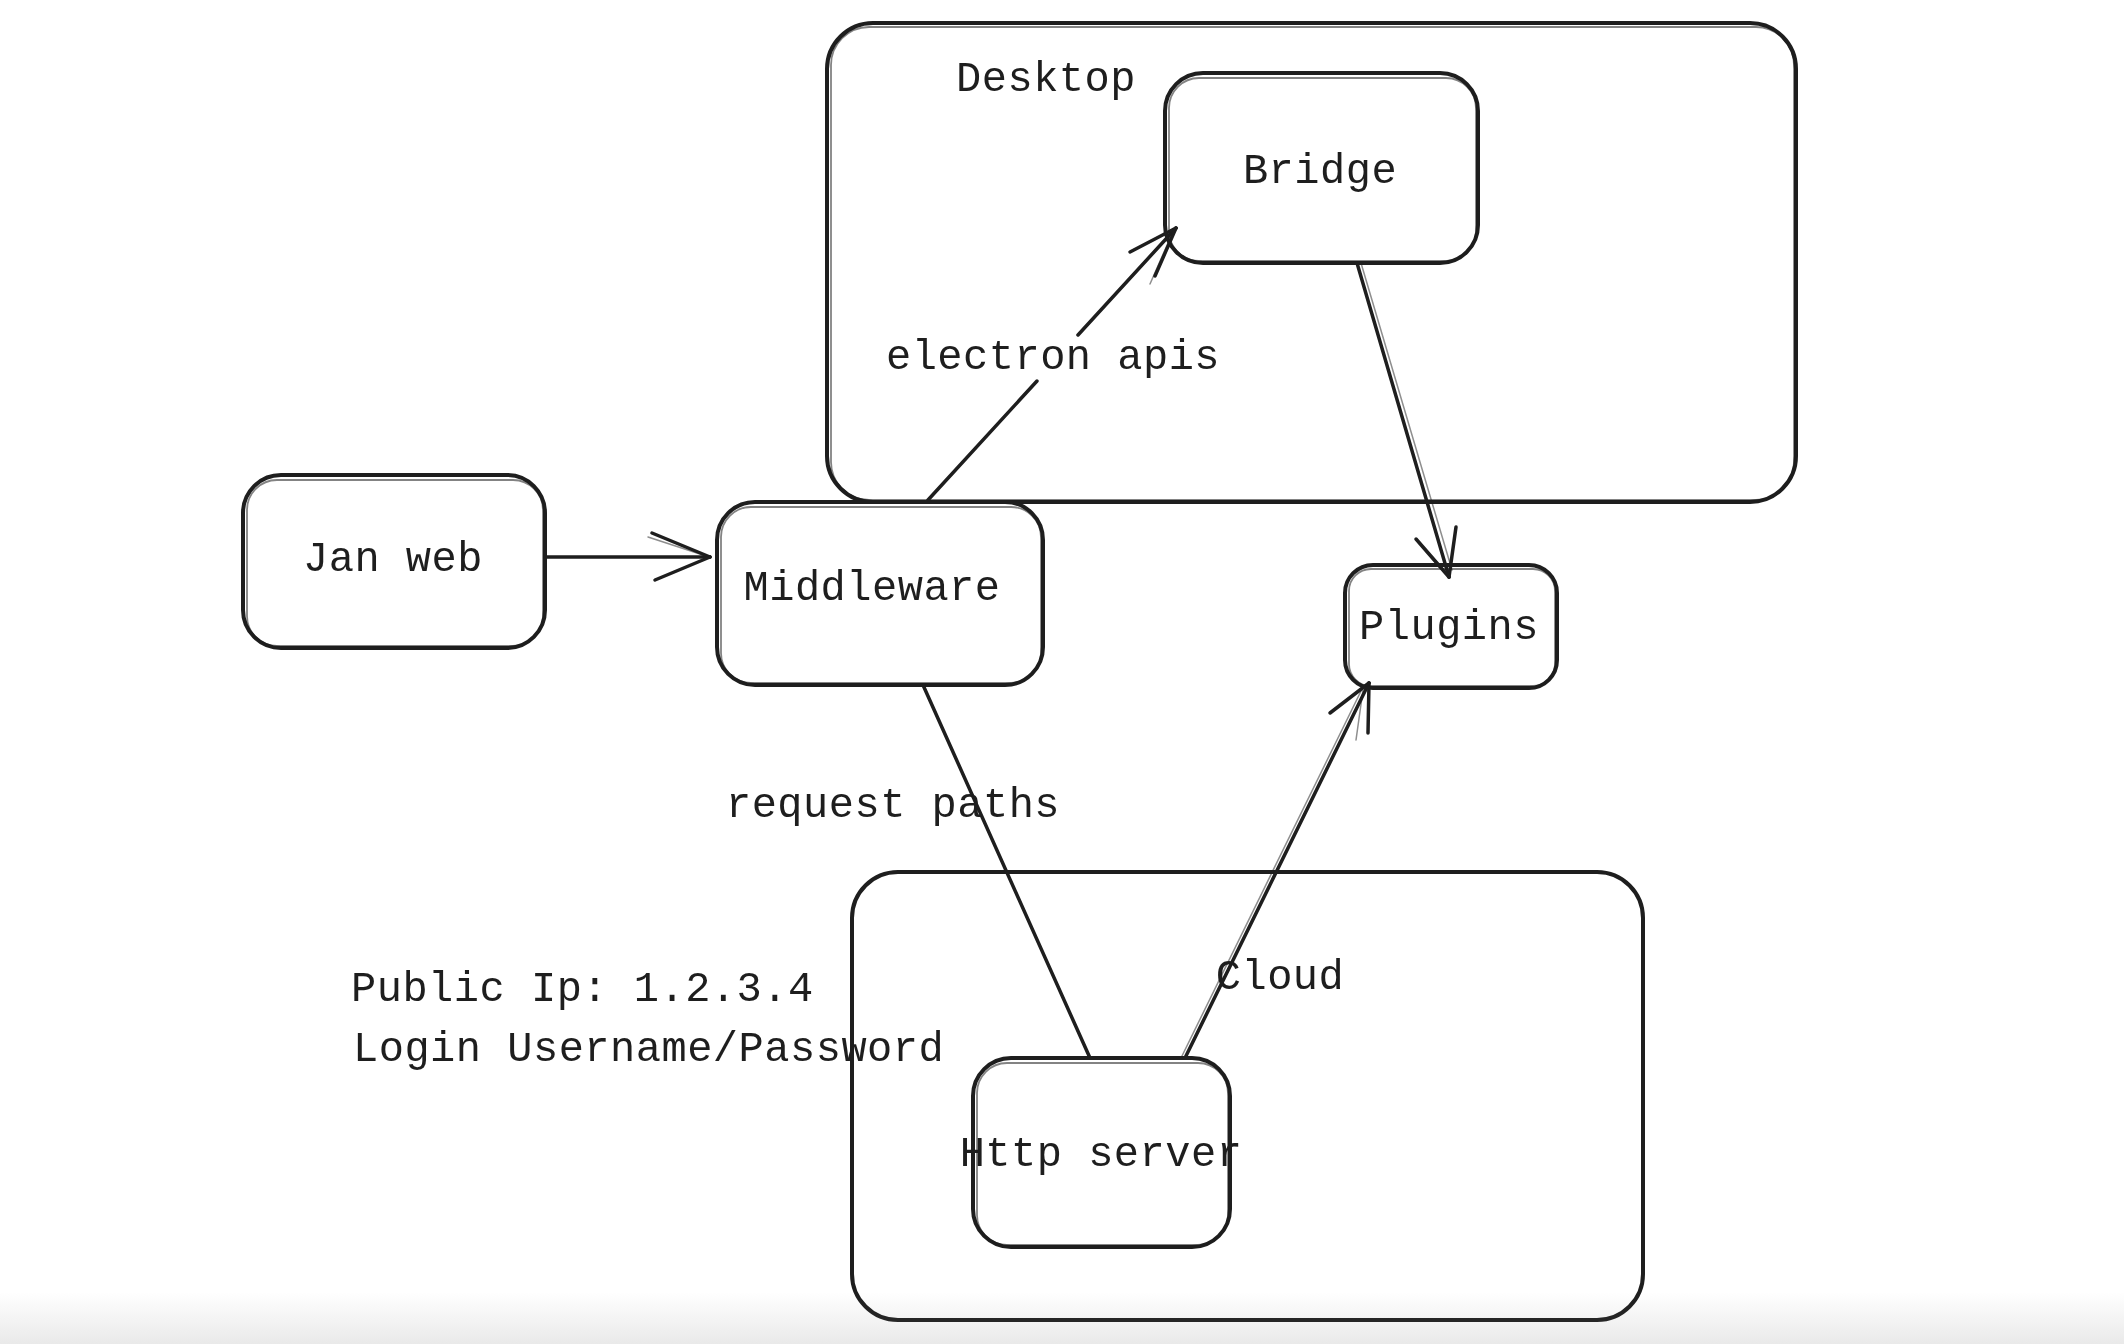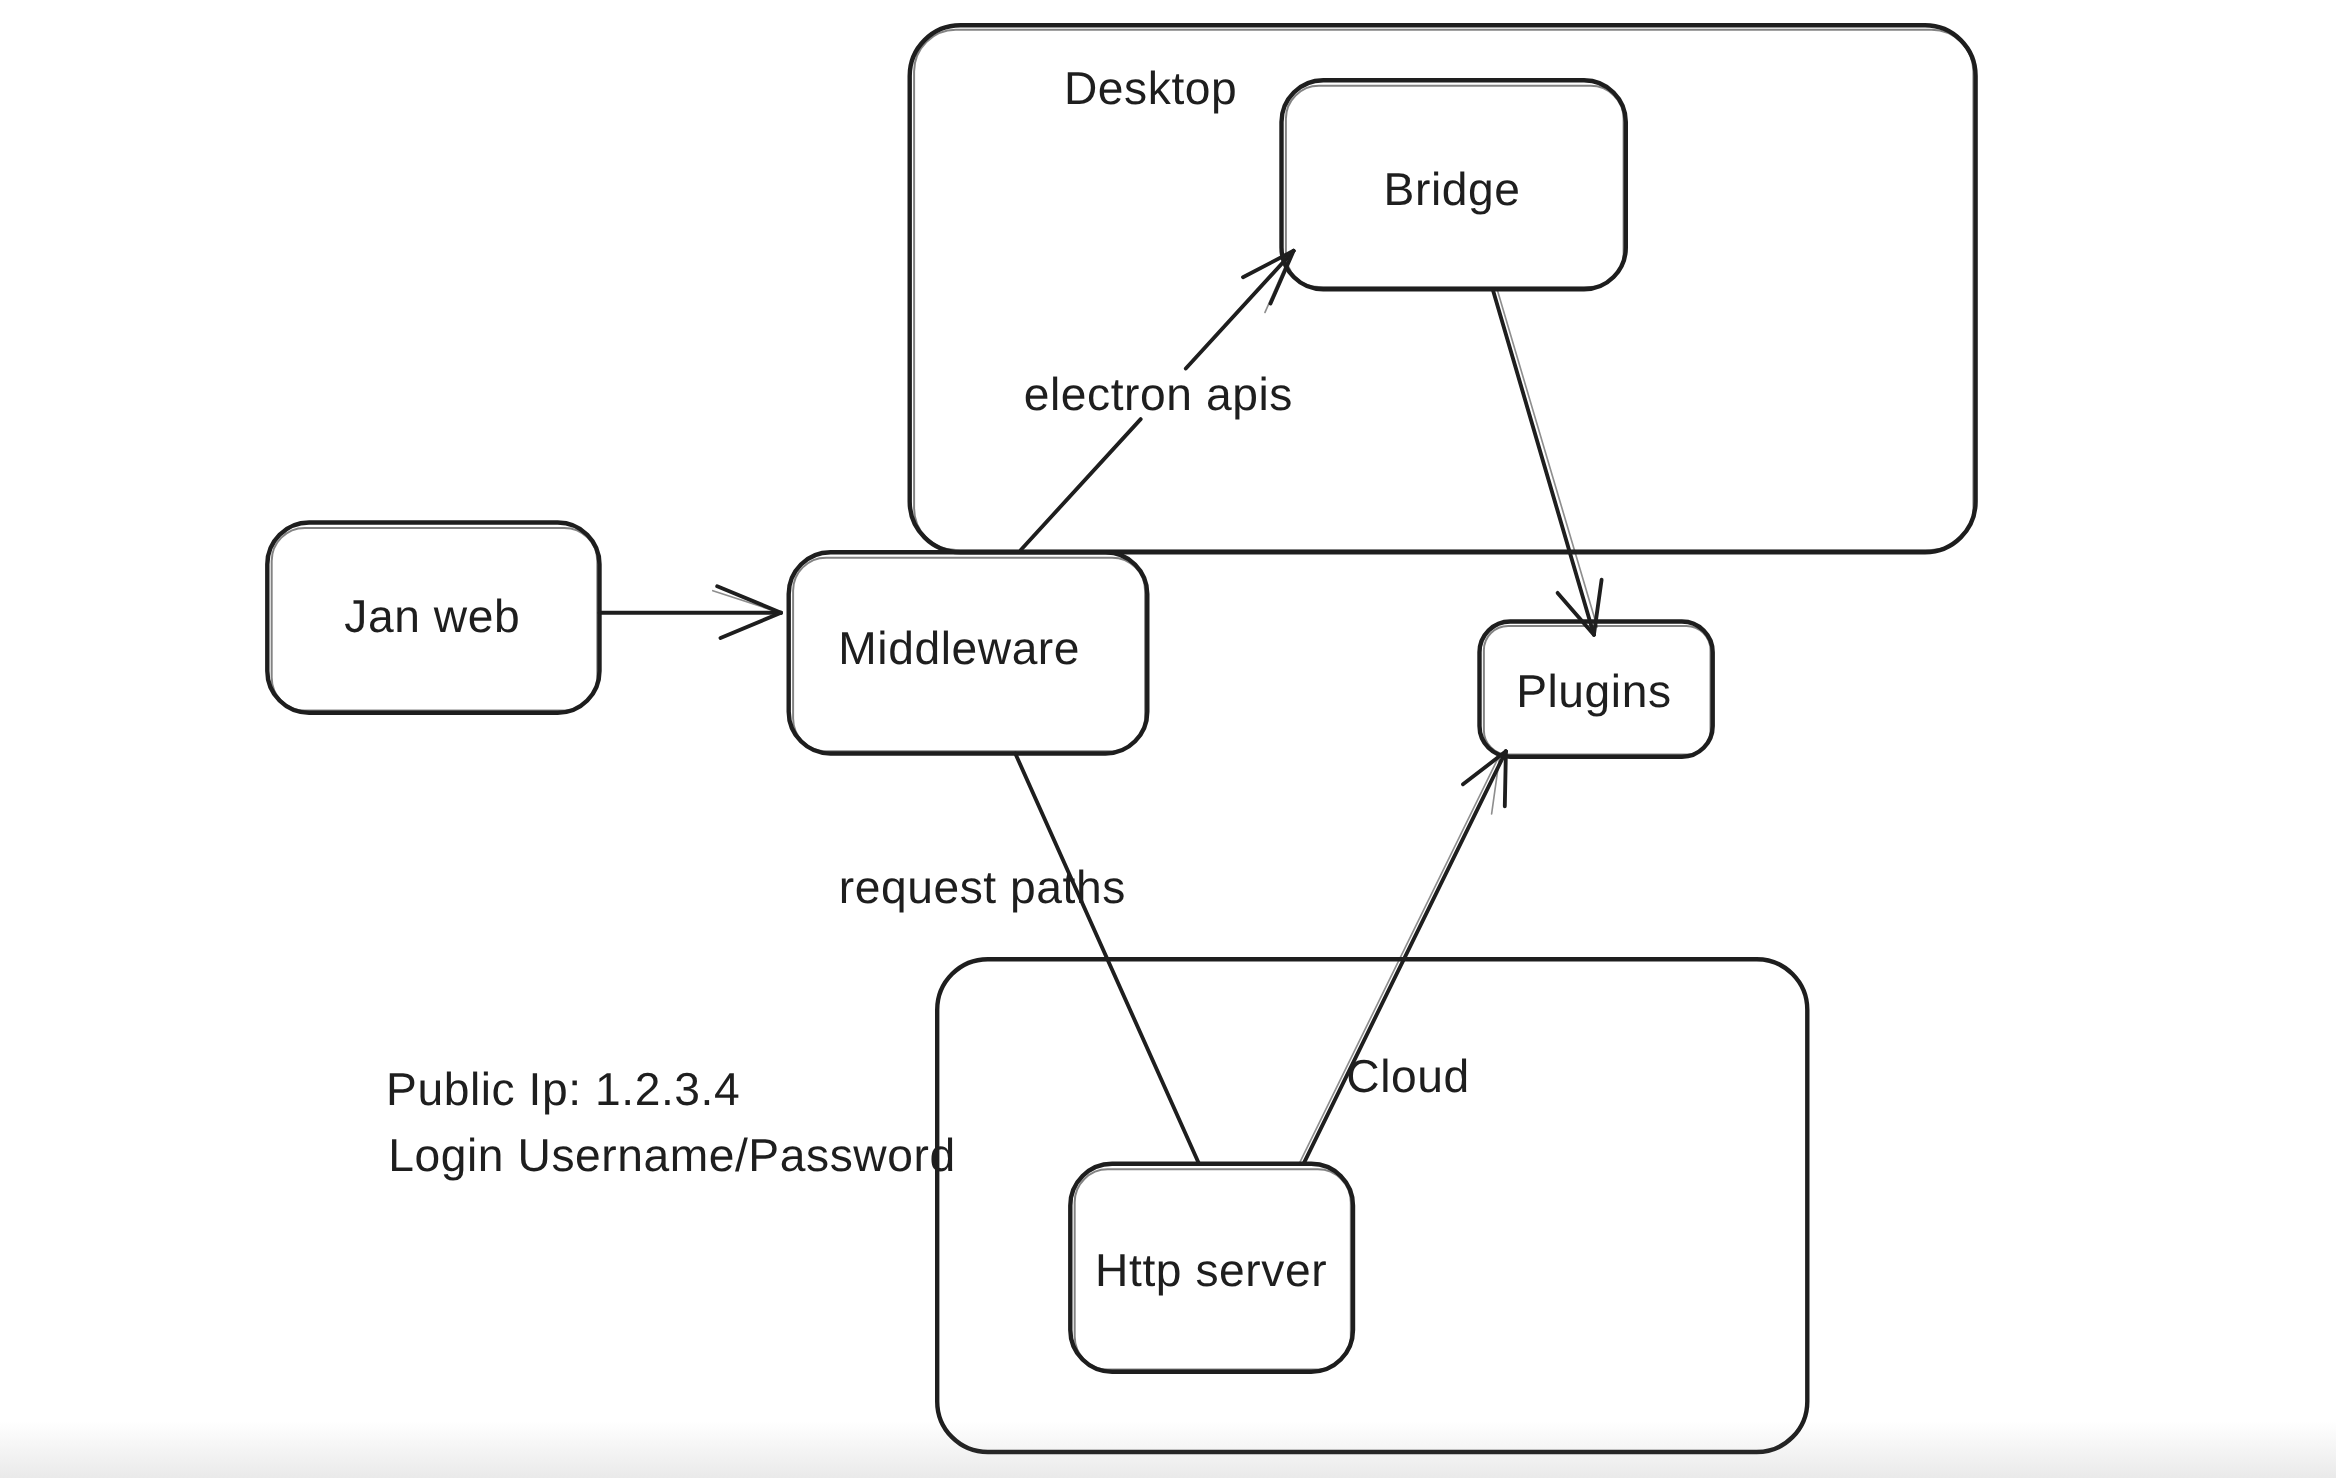--- a/index.html
+++ b/index.html
@@ -6,21 +6,21 @@
     margin: 0;
     padding: 0;
     background: #ffffff;
   }
   #stage {
     position: relative;
     width: 2124px;
     height: 1344px;
     background: #ffffff;
     overflow: hidden;
-    font-family: Liberation Sans, sans-serif;
+    font-family: Liberation Mono, monospace;
   }
   #diagram-svg {
     position: absolute;
     inset: 0;
     width: 100%;
     height: 100%;
   }
   .shape {
     fill: none;
     stroke: #1e1e1e;

